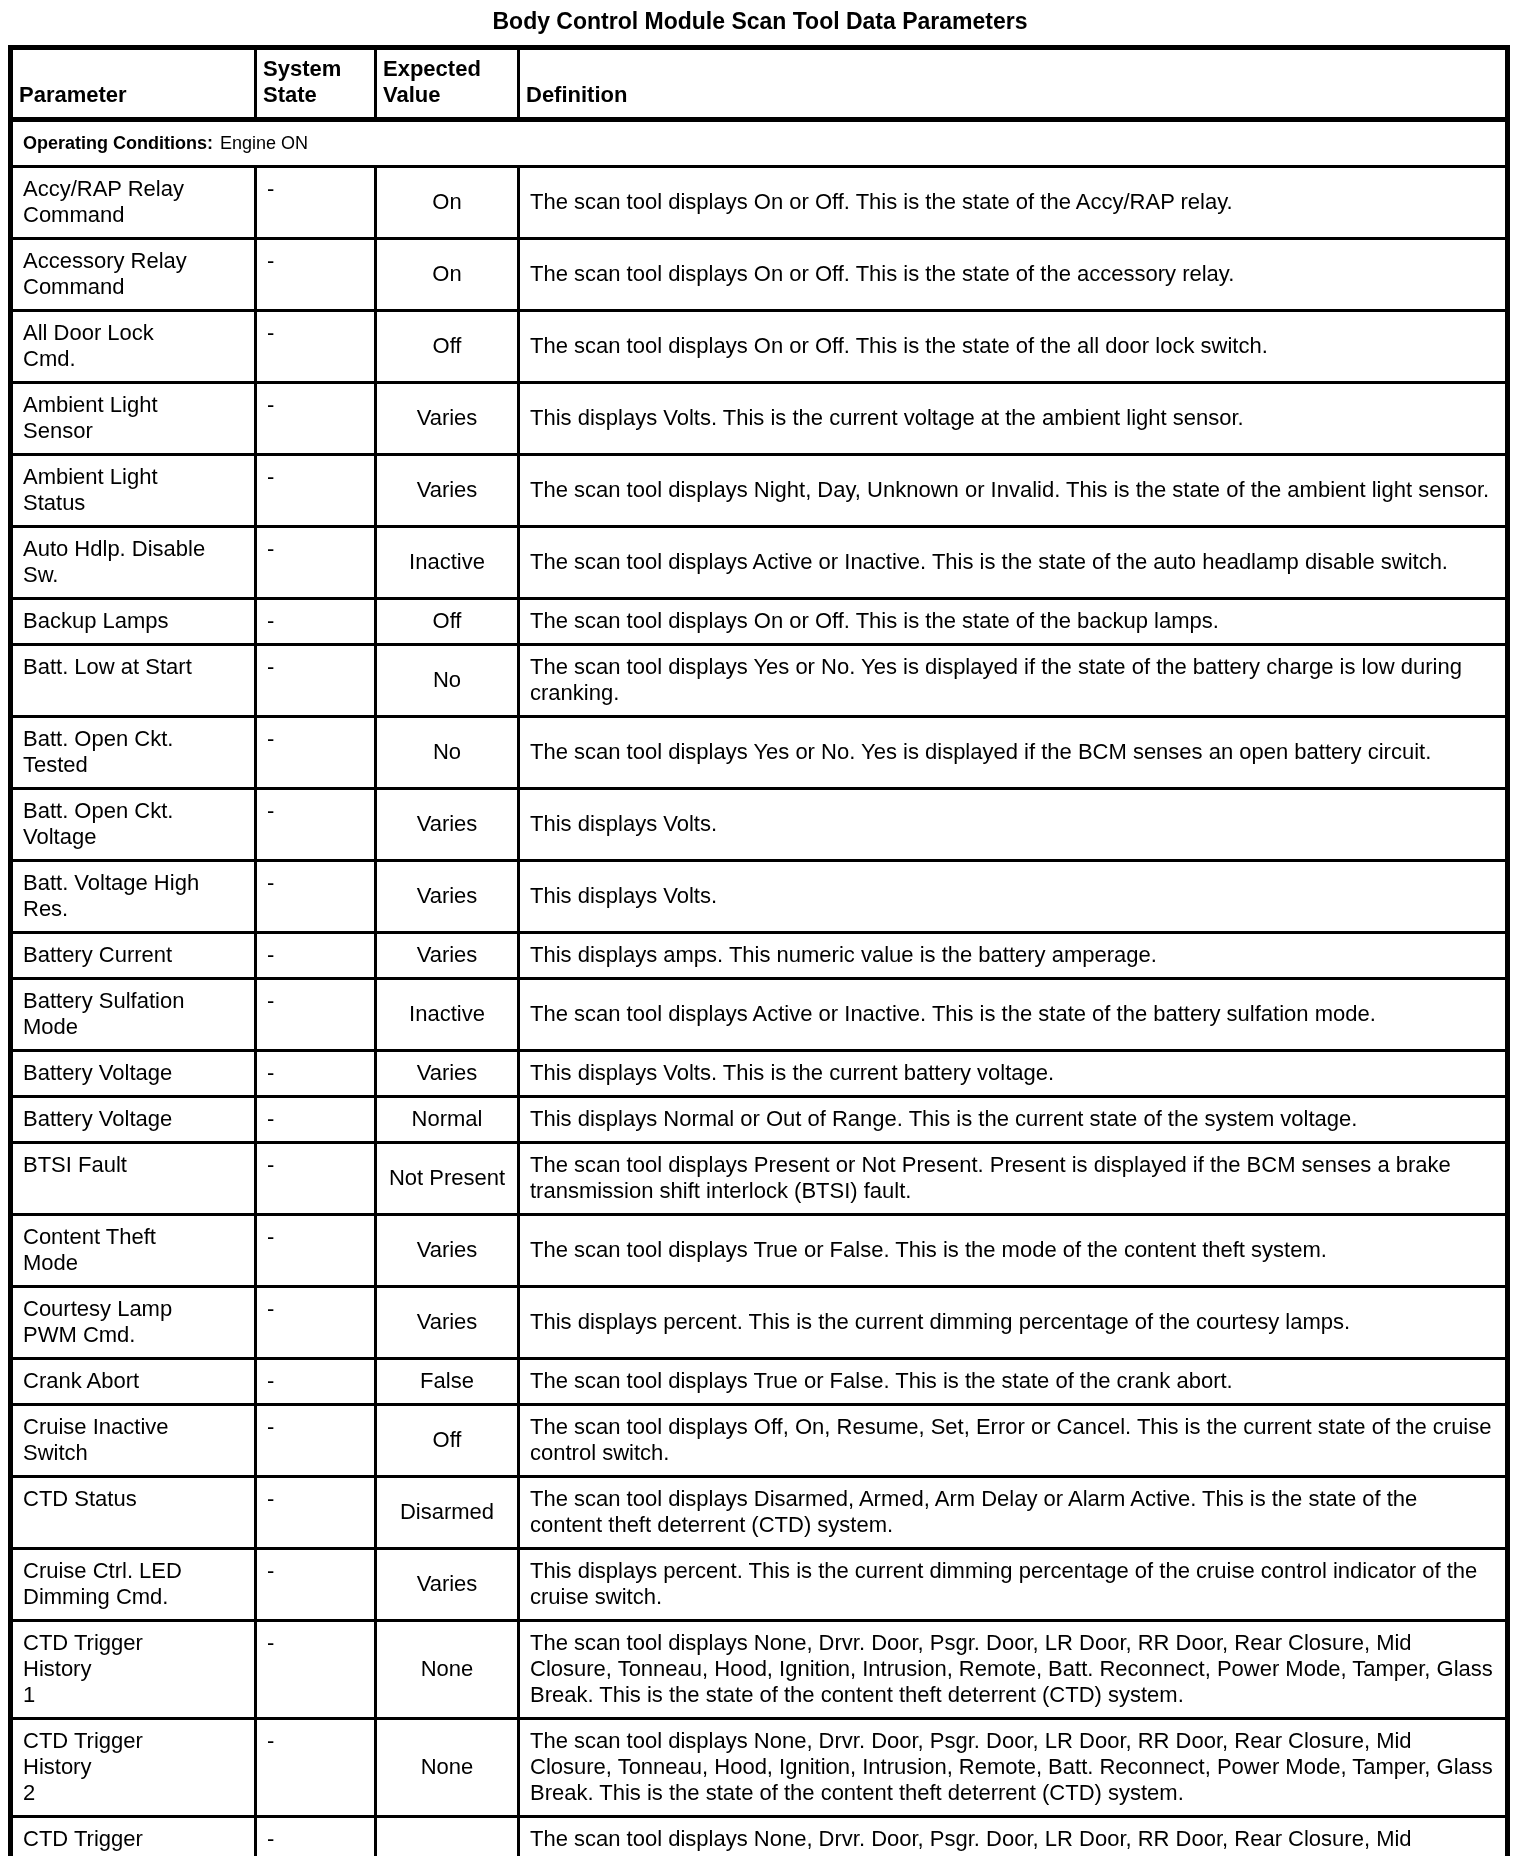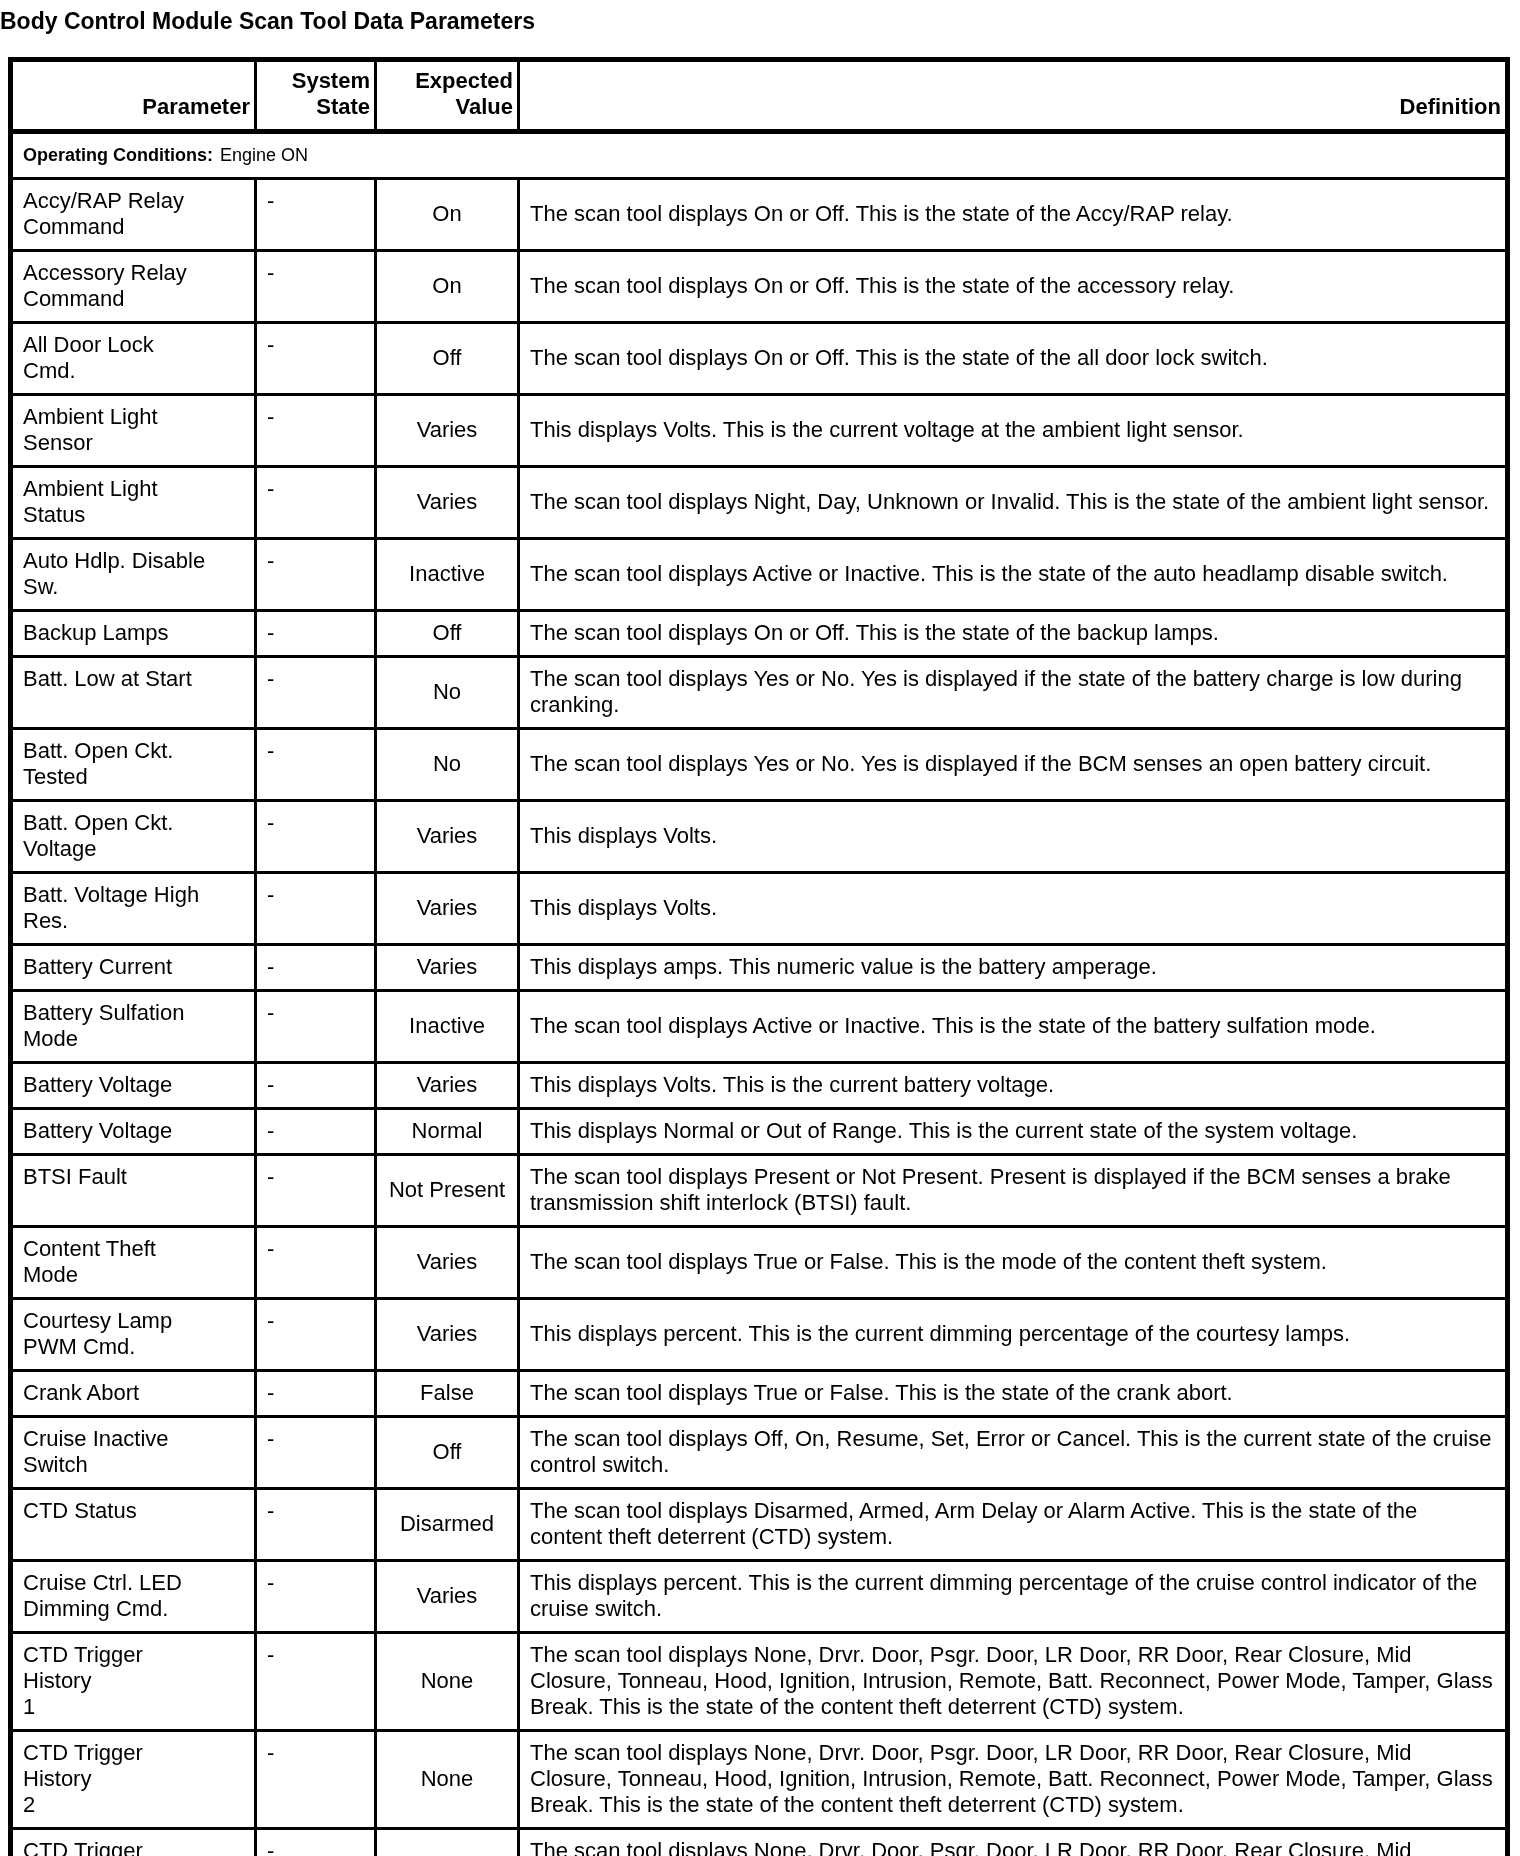--- a/index.html
+++ b/index.html
@@ -8,24 +8,25 @@
     width: 1520px;
     font-family: "Liberation Sans", "DejaVu Sans", sans-serif;
     color: #000000;
   }
   .page {
     width: 1520px;
     min-height: 1856px;
     padding-top: 8px;
   }
   .title {
+    text-align: center;
     font-weight: bold;
     font-size: 23px;
     line-height: 26px;
-    margin-bottom: 23px;
+    margin-bottom: 11px;
     letter-spacing: 0px;
   }
   table.params-table {
     table-layout: fixed;
     border-collapse: collapse;
     width: 1497px;
     margin-left: 8px;
     border: 5px solid #000000;
   }
   col.w1 { width: 245px; }
@@ -33,23 +34,23 @@
   col.w3 { width: 143px; }
   col.w4 { width: 989px; }
   th, td {
     border: 3px solid #000000;
     font-size: 22px;
     line-height: 26px;
   }
   thead th {
     height: 72px;
     vertical-align: bottom;
-    text-align: right;
+    text-align: left;
     font-weight: bold;
-    padding: 6px 4px 9px 6px;
+    padding: 6px 18px 9px 6px;
     border-bottom: 5px solid #000000;
   }
   tr.op-row td {
     font-size: 18px;
     padding: 8px 8px 9px 10px;
     vertical-align: middle;
   }
   .op-label { font-weight: bold; margin-right: 7px; }
   td.c-param {
     vertical-align: top;

